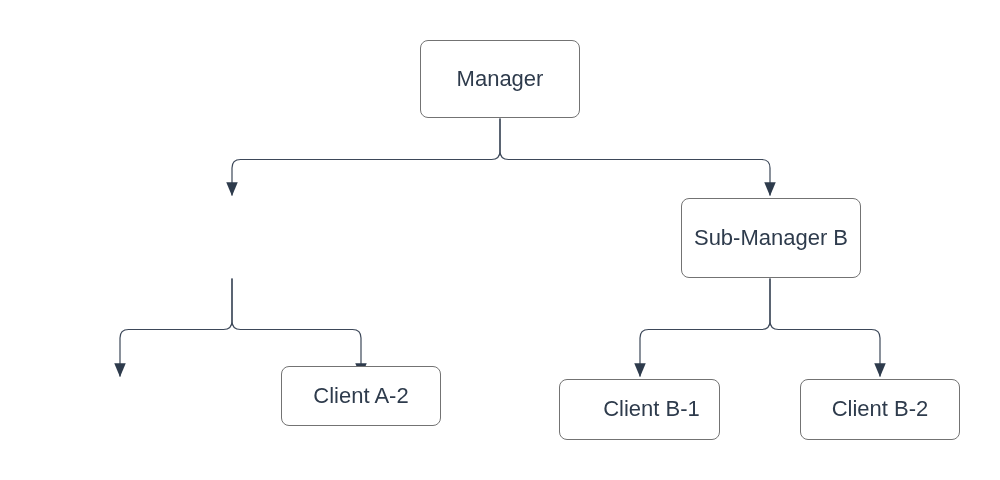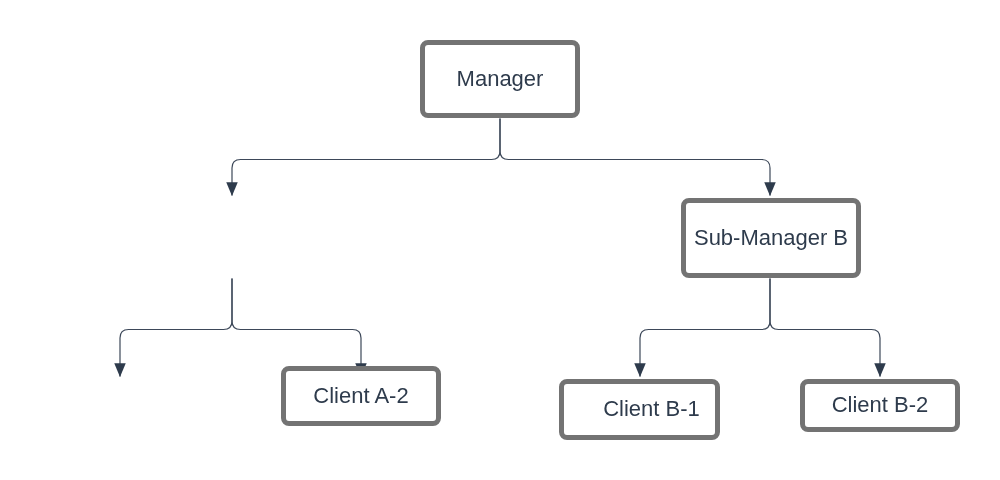--- a/index.html
+++ b/index.html
@@ -20,21 +20,21 @@
     left: 0;
     top: 0;
     width: 1000px;
     height: 480px;
     pointer-events: none;
   }
   .node {
     position: absolute;
     box-sizing: border-box;
     background: #ffffff;
-    border: 5px solid #737373;
+    border: 1px solid #737373;
     border-radius: 8px;
     display: flex;
     align-items: center;
     justify-content: center;
     text-align: center;
   }
   .node-label {
     font-size: 22px;
     line-height: 1.2;
     color: #2e3b4c;
@@ -76,17 +76,17 @@
 
 
   <div class="node" style="left:281px; top:366px; width:160px; height:60px;">
     <span class="node-label">Client A-2</span>
   </div>
 
   <div class="node" style="left:559px; top:379px; width:161px; height:61px;padding-left:24px;">
     <span class="node-label">Client B-1</span>
   </div>
 
-  <div class="node" style="left:800px; top:379px; width:160px; height:53px;">
+  <div class="node" style="left:800px; top:379px; width:160px; height:61px;">
     <span class="node-label">Client B-2</span>
   </div>
 
 </div>
 
 </body></html>

